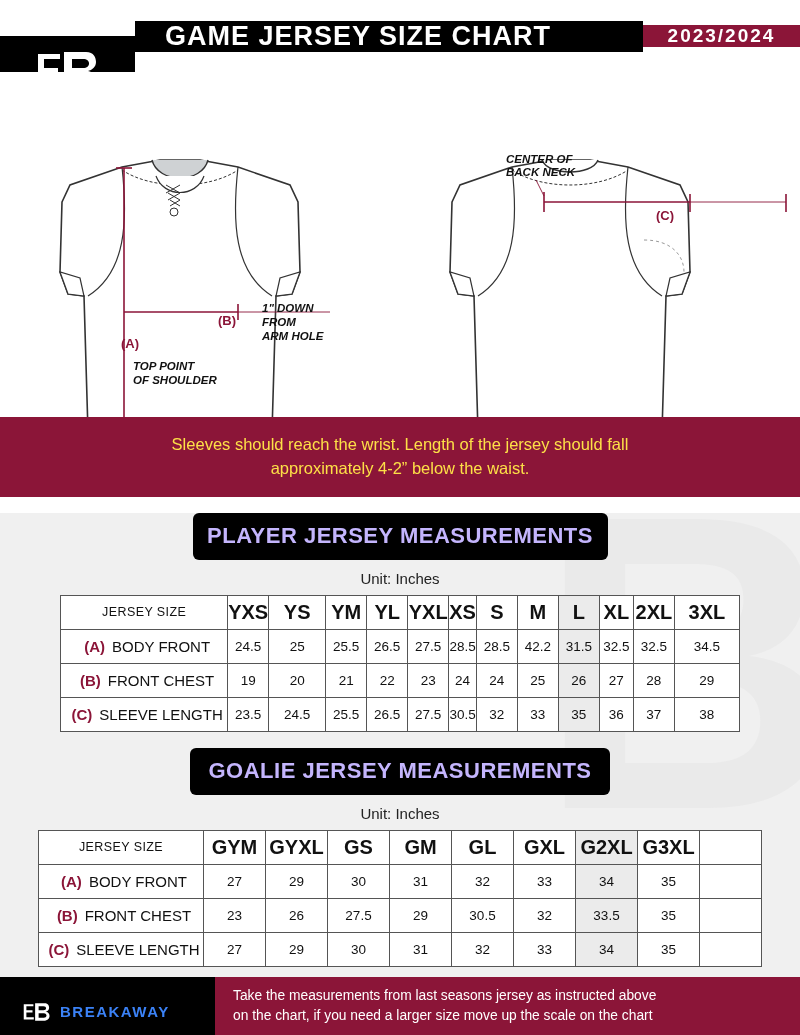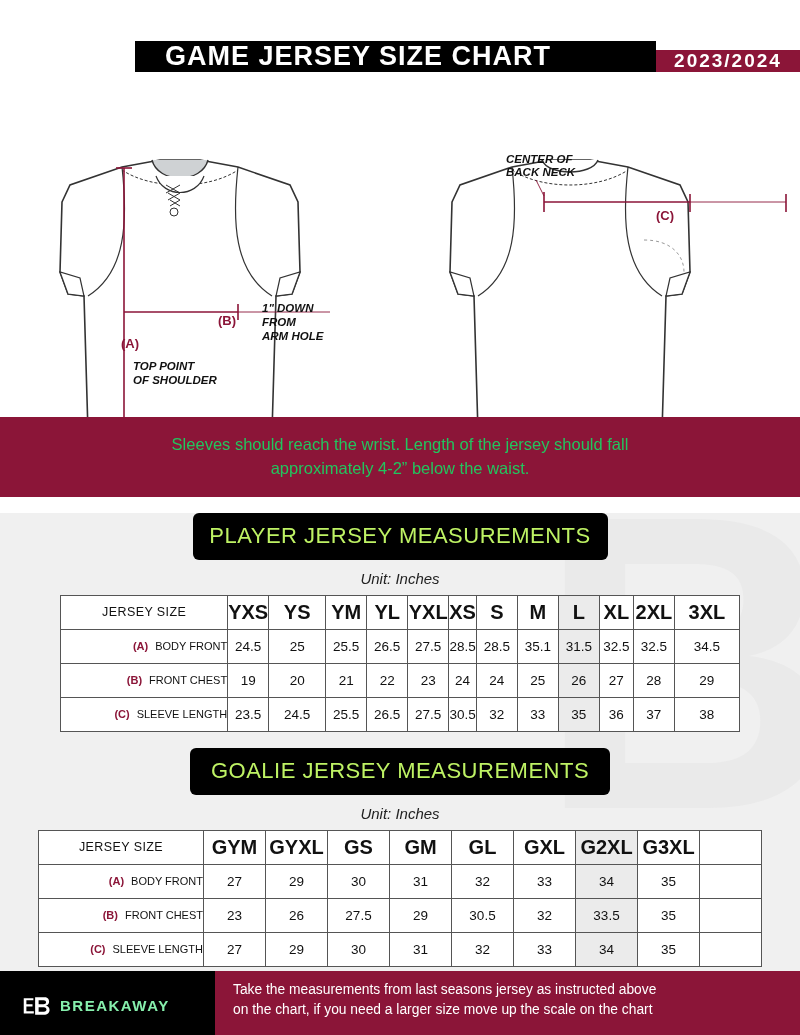--- a/index.html
+++ b/index.html
@@ -14,21 +14,21 @@
     width: 800px; height: 1035px;
     background: #ffffff;
   }
 
   
   .header {
     position: relative;
     height: 72px;
     background: #ffffff;
     display: flex;
-    align-items: flex-end;
+    align-items: center;
   }
   .header-logo-block {
     width: 135px;
     background: #8b1538;
     position: relative;
   }
   .header-logo-inner {
     position: absolute;
     left: 0; top: 0;
     width: 135px; height: 72px;
@@ -49,21 +49,21 @@
     transform: skewX(0deg);
   }
   .title-bar-text {
     color: #ffffff;
     font-size: 27px;
     font-weight: bold;
     letter-spacing: 1px;
     font-family: "Liberation Sans", sans-serif;
   }
   .season-block {
-    width: 144px;
+    width: 157px;
     background: #8b1538;
     display: flex;
     align-items: center;
     justify-content: center;
   }
   .season-text {
     color: #ffffff;
     font-size: 19px;
     font-weight: bold;
     letter-spacing: 2px;
@@ -81,21 +81,21 @@
     position: relative;
     height: 345px;
     background: #ffffff;
     border-bottom: 1px solid #ffffff;
   }
   .illustration svg { display: block; }
 
   
   .note-band {
     background: #8b1538;
-    color: #22c55e;
+    color: #fde047;
     text-align: center;
     padding: 16px 60px;
     font-size: 16.5px;
     line-height: 1.45;
   }
 
   
   .section-wrap {
     background: #f0f0f0;
     position: relative;
@@ -117,61 +117,60 @@
     z-index: 1;
     margin: 16px auto 0;
     width: 415px;
     background: #000000;
     border-radius: 6px;
     text-align: center;
     padding: 10px 0 11px;
   }
   .section-title-bar.goalie { width: 420px; }
   .section-title-text {
-    color: #bef264;
+    color: #c4b5fd;
     font-size: 22px;
-    font-weight: normal;
+    font-weight: bold;
     letter-spacing: .5px;
   }
   .unit-line {
     position: relative;
     z-index: 1;
     text-align: center;
-    font-style: italic;
     font-size: 15px;
     color: #222;
     margin: 10px 0 8px;
   }
 
   table.size-table {
     position: relative;
     z-index: 1;
     border-collapse: collapse;
-    margin: 0 auto;
+    margin: 6px auto;
     background: #ffffff;
     padding-left: 13px;
   }
   table.size-table td, table.size-table th {
     border: 1px solid #555;
     font-size: 13.5px;
     text-align: center;
     height: 34px;
     color: #111;
     font-weight: normal;
     background: #ffffff;
   }
   table.size-table .hdr-label {
     text-align: center;
     font-size: 12.5px;
     letter-spacing: .4px;
   }
   table.size-table .row-label {
-    text-align: right;
+    text-align: center;
     padding-left: 6px;
-    font-size: 11px;
+    font-size: 15px;
     white-space: nowrap;
   }
   table.size-table .row-label .tag {
     color: #8b1538;
     font-weight: bold;
     margin-right: 7px;
   }
   table.size-table .size-hdr {
     font-weight: bold;
     font-size: 20px;
@@ -187,21 +186,21 @@
   }
   .footer-brand {
     width: 215px;
     background: #000000;
     display: flex;
     align-items: center;
     padding-left: 22px;
     gap: 10px;
   }
   .footer-brand-text {
-    color: #86efac;
+    color: #3b82f6;
     font-size: 15px;
     font-weight: bold;
     letter-spacing: 1.5px;
   }
   .footer-note {
     flex: 1;
     background: #8b1538;
     color: #ffffff;
     font-size: 13.8px;
     line-height: 1.45;
@@ -335,21 +334,21 @@
           </tr>
           <tr>
             <td class="row-label"><span class="tag">(A)</span>BODY FRONT</td>
             <td class="">24.5</td>
             <td class="">25</td>
             <td class="">25.5</td>
             <td class="">26.5</td>
             <td class="">27.5</td>
             <td class="">28.5</td>
             <td class="">28.5</td>
-            <td class="">35.1</td>
+            <td class="">42.2</td>
             <td class="hl">31.5</td>
             <td class="">32.5</td>
             <td class="">32.5</td>
             <td class="">34.5</td>
           </tr>
           <tr>
             <td class="row-label"><span class="tag">(B)</span>FRONT CHEST</td>
             <td class="">19</td>
             <td class="">20</td>
             <td class="">21</td>

